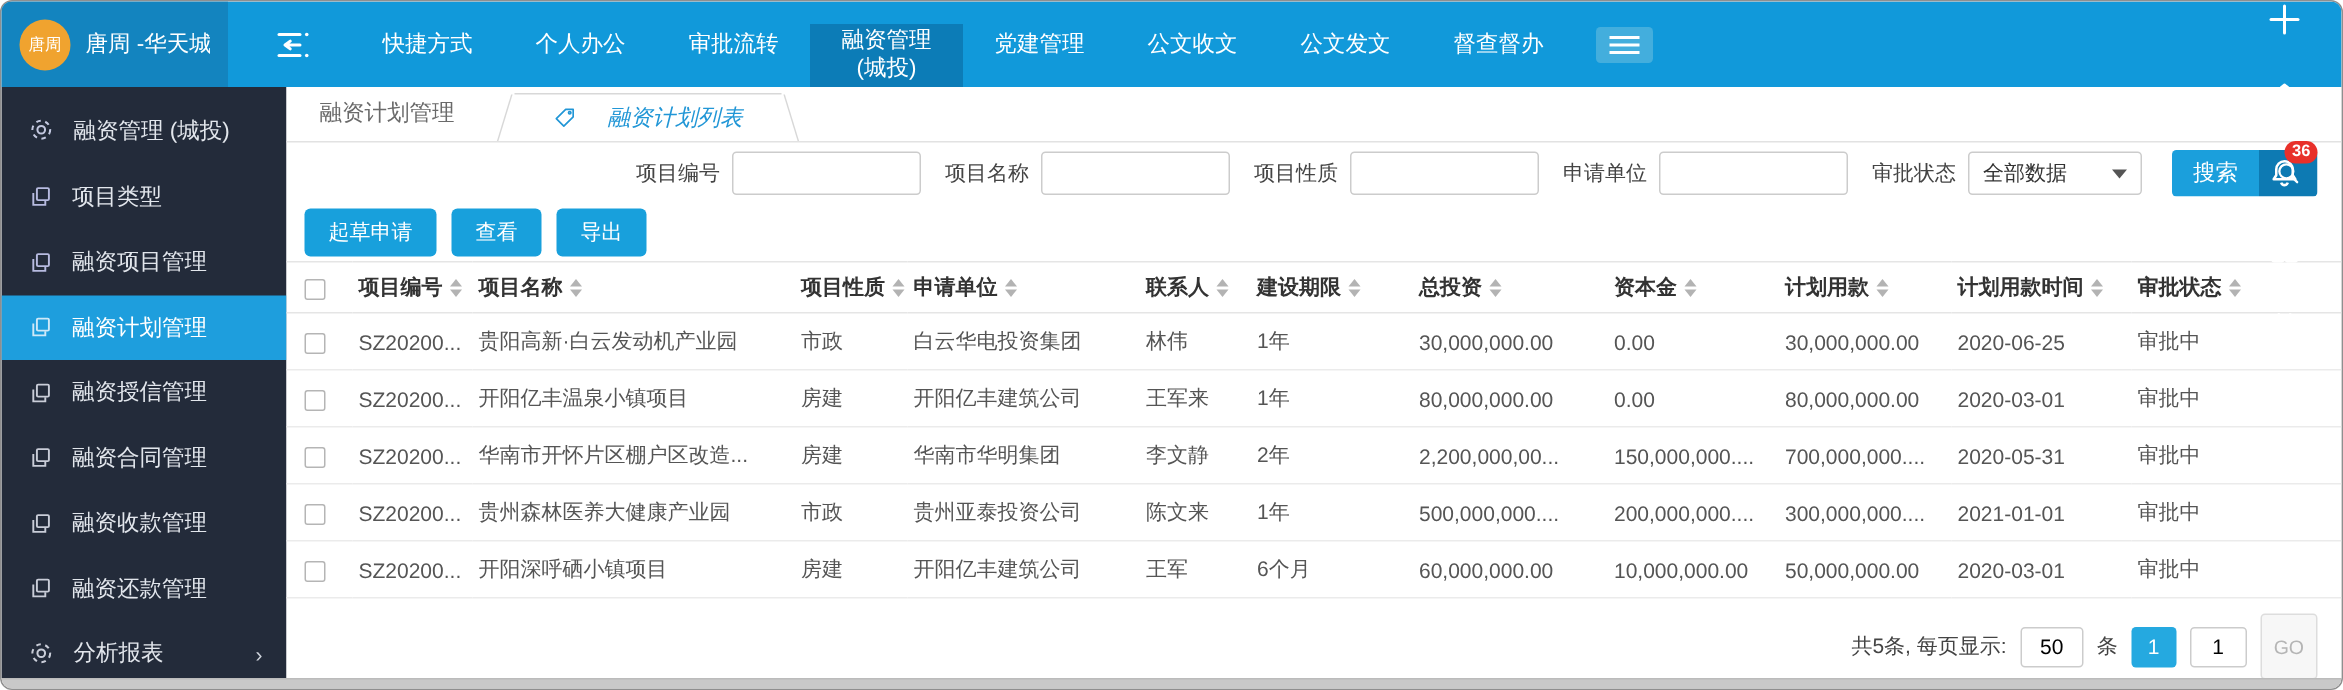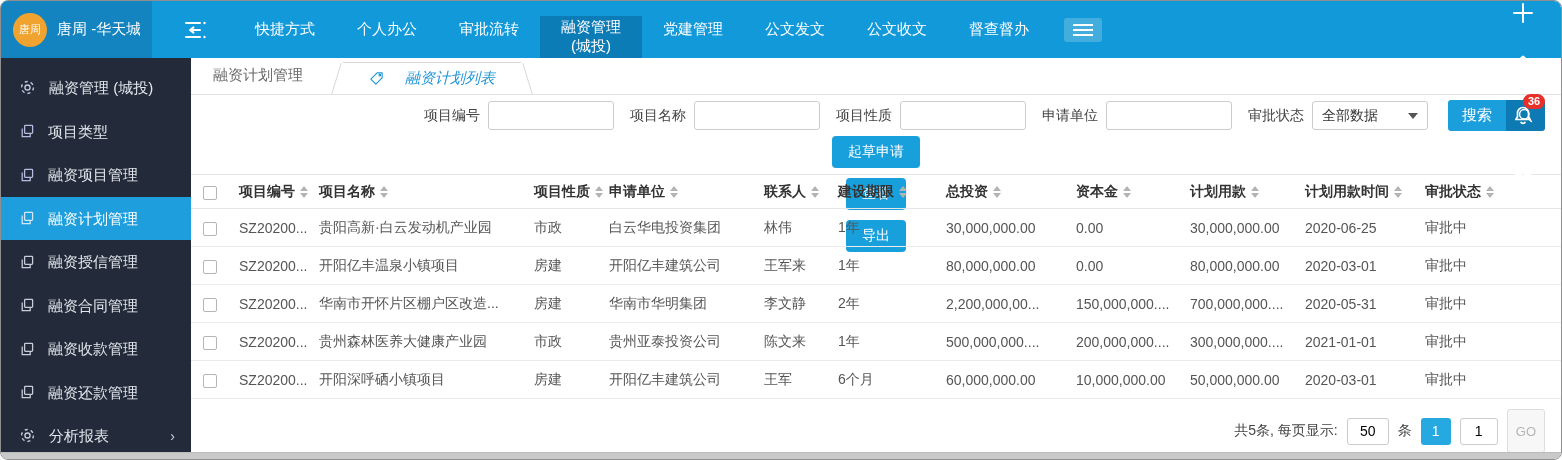--- a/index.html
+++ b/index.html
@@ -47,21 +47,21 @@
   .filter-row { height:41px; display:flex; align-items:center; justify-content:flex-end; gap:8px; padding:0 16px; flex-shrink:0; font-size:14px; color:#444; }
   .filter-row label { margin-left:8px; white-space:nowrap; }
   .f-input { width:126px; height:29px; border:1px solid #ccc; border-radius:3px; padding:0 6px; font-size:13px; outline:none; }
   .f-select { width:116px; height:29px; border:1px solid #ccc; border-radius:3px; display:flex; align-items:center; justify-content:space-between; padding:0 9px; cursor:pointer; background:#fff; color:#333; }
   .caret-down { width:0; height:0; border-left:5px solid transparent; border-right:5px solid transparent; border-top:6px solid #555; }
   .search-btn { margin-left:12px; display:flex; align-items:stretch; border-radius:3px; overflow:hidden; cursor:pointer; height:31px; }
   .search-btn .txt { background:#1b9fdc; color:#fff; font-size:15px; display:flex; align-items:center; padding:0 14px; }
   .search-btn .mag { background:#0d7ab3; display:flex; align-items:center; padding:0 11px; }
 
   
-  .toolbar { height:38px; display:flex; align-items:center; gap:10px; padding:0 12px; flex-shrink:0;flex-direction:column; }
+  .toolbar { height:38px; display:flex; align-items:center; gap:10px; padding:0 12px; flex-shrink:0; }
   .tbtn { background:#18a0dc; color:#fff; border:none; border-radius:4px; font-size:14px; padding:7px 16px; cursor:pointer; font-family:inherit; }
 
   
   table { width:100%; border-collapse:collapse; table-layout:fixed; }
   thead th { border-top:1px solid #e5e5e5; border-bottom:1px solid #e5e5e5; height:34px; font-size:14px; color:#333; text-align:left; font-weight:bold; padding:0 4px; white-space:nowrap; overflow:hidden; }
   tbody td { height:38px; border-bottom:1px solid #ebebeb; font-size:14px; color:#555; padding:0 4px; white-space:nowrap; overflow:hidden; }
   .chk { width:14px; height:14px; border:1px solid #b5b5b5; border-radius:2px; display:inline-block; background:#fff; cursor:pointer; vertical-align:middle; }
   .th-inner { display:flex; align-items:center; gap:5px; }
   .sort { display:inline-flex; flex-direction:column; gap:2px; cursor:pointer; }
   .sort i { width:0; height:0; border-left:4px solid transparent; border-right:4px solid transparent; display:block; }
@@ -110,24 +110,24 @@
             <span>审批流转</span>
           </div>
         <div class="nav-item active">
           <span>融资管理</span>
           <span>(城投)</span>
         </div>
         <div class="nav-item">
             <span>党建管理</span>
           </div>
         <div class="nav-item">
+            <span>公文收文</span>
+          </div>
+        <div class="nav-item">
             <span>公文发文</span>
-          </div>
-        <div class="nav-item">
-            <span>公文收文</span>
           </div>
         <div class="nav-item">
             <span>督查督办</span>
           </div>
       </div>
       <div class="more-btn">
           <i></i>
           <i></i>
           <i></i>
         </div>

